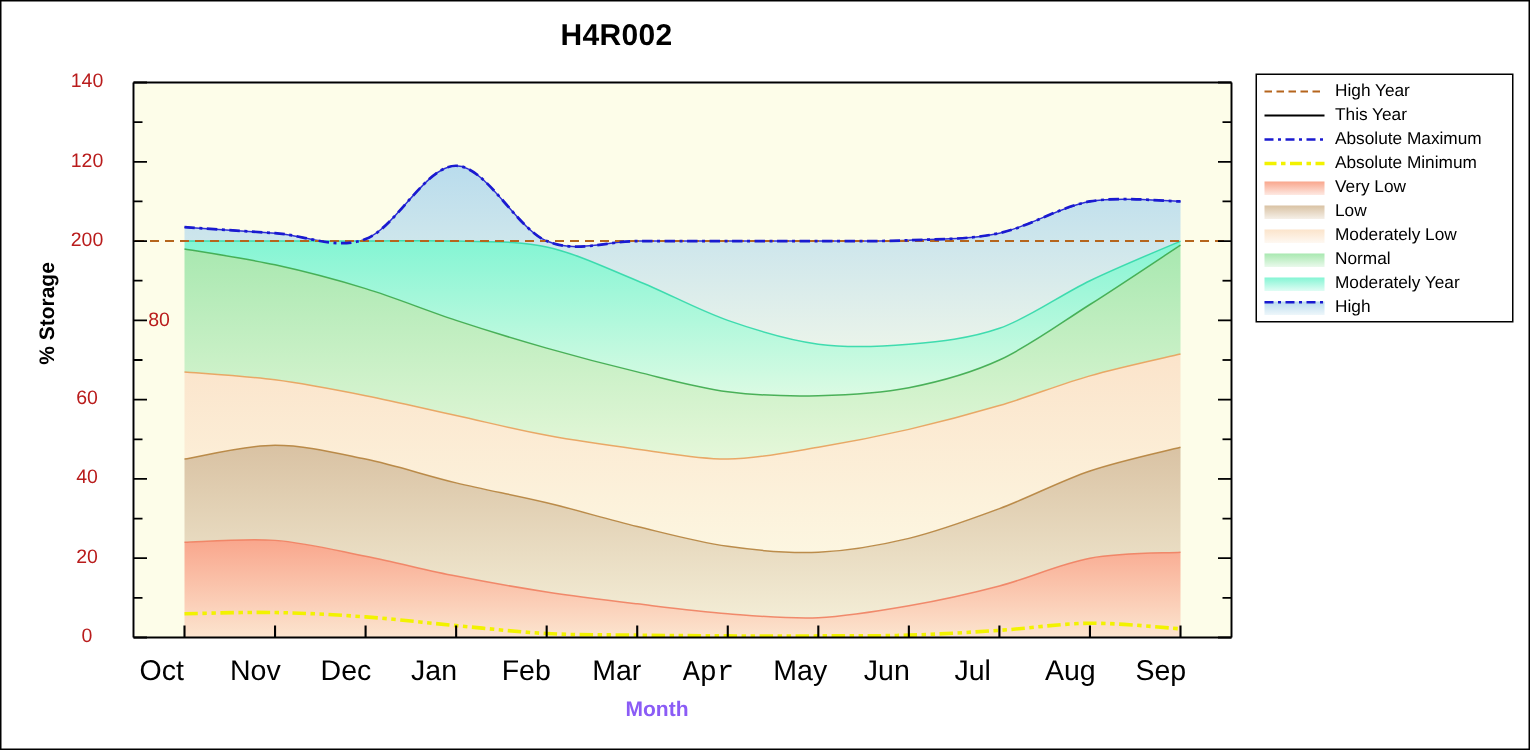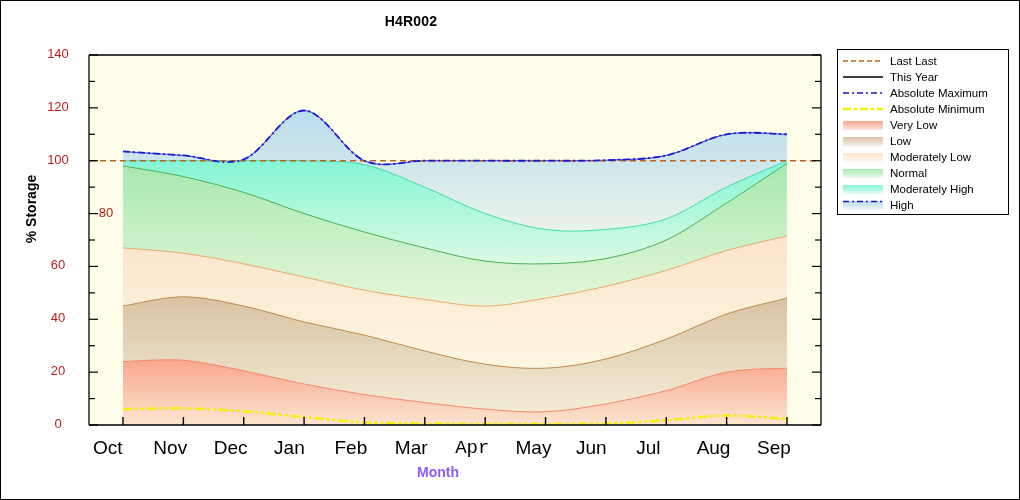--- a/index.html
+++ b/index.html
@@ -10,21 +10,21 @@
     overflow:hidden;
   }
   #frame{
     position:absolute;left:0;top:0;width:1018px;height:498px;
     border:1px solid #000000;
     background:#ffffff;
   }
   #chart-title{
     position:absolute;left:0;top:12px;width:820px;
     text-align:center;
-    font-size:14px;font-weight:bold;color:#000;
+    font-size:20px;font-weight:bold;color:#000;
     letter-spacing:0.2px;
   }
   #ylabel{
     position:absolute;
     left:-30px;top:200px;width:120px;
     text-align:center;
     font-size:14px;font-weight:bold;color:#000;
     transform:rotate(-90deg);
     transform-origin:center center;
   }
@@ -151,21 +151,21 @@
       <line x1="665.2727272727273" y1="424" x2="665.2727272727273" y2="416" stroke="#000" stroke-width="1.4"></line>
       <line x1="725.6363636363636" y1="424" x2="725.6363636363636" y2="416" stroke="#000" stroke-width="1.4"></line>
       <line x1="786" y1="424" x2="786" y2="416" stroke="#000" stroke-width="1.4"></line>
     </svg>
 
   <div id="legend">
       <div class="leg-row">
         <span class="leg-key"><svg width="42" height="14">
             <line x1="1" y1="7" x2="41" y2="7" stroke="#b5651d" stroke-width="1.4" stroke-dasharray="5,3"></line>
           </svg></span>
-        <span class="leg-text">Last Last</span>
+        <span class="leg-text">High Year</span>
       </div>
       <div class="leg-row">
         <span class="leg-key"><svg width="42" height="14">
             <line x1="1" y1="7" x2="41" y2="7" stroke="#000000" stroke-width="1.4"></line>
           </svg></span>
         <span class="leg-text">This Year</span>
       </div>
       <div class="leg-row">
         <span class="leg-key"><svg width="42" height="14">
             <line x1="1" y1="7" x2="41" y2="7" stroke="#1a1ad0" stroke-width="1.6" stroke-dasharray="6,3,2,3"></line>
@@ -234,21 +234,21 @@
         <span class="leg-key"><svg width="42" height="14">
             <defs>
               <linearGradient id="lg8" x1="0" y1="0" x2="0" y2="1">
                 <stop offset="0%" stop-color="#84f5d4" stop-opacity="1"></stop>
                 <stop offset="100%" stop-color="#84f5d4" stop-opacity="0.25"></stop>
               </linearGradient>
             </defs>
             <rect x="1" y="3" width="40" height="9" fill="url(#lg8)"></rect>
             <line x1="1" y1="7" x2="41" y2="7" stroke="none"></line>
           </svg></span>
-        <span class="leg-text">Moderately High</span>
+        <span class="leg-text">Moderately Year</span>
       </div>
       <div class="leg-row">
         <span class="leg-key"><svg width="42" height="14">
             <defs>
               <linearGradient id="lg9" x1="0" y1="0" x2="0" y2="1">
                 <stop offset="0%" stop-color="#b9dced" stop-opacity="1"></stop>
                 <stop offset="100%" stop-color="#b9dced" stop-opacity="0.25"></stop>
               </linearGradient>
             </defs>
             <rect x="1" y="3" width="40" height="9" fill="url(#lg9)"></rect>
@@ -257,21 +257,21 @@
           </svg></span>
         <span class="leg-text">High</span>
       </div>
     </div>
 
 <div class="ytick-label" style="left: 34px; top: 415px;">0</div>
     <div class="ytick-label" style="left: 34px; top: 362.143px;">20</div>
     <div class="ytick-label" style="left: 34px; top: 309.286px;">40</div>
     <div class="ytick-label" style="left: 34px; top: 256.429px;">60</div>
     <div class="ytick-label" style="left: 34px; top: 203.571px; margin-left: 48px;">80</div>
-    <div class="ytick-label" style="left: 34px; top: 150.714px;">100</div>
+    <div class="ytick-label" style="left: 34px; top: 150.714px;">200</div>
     <div class="ytick-label" style="left: 34px; top: 97.8571px;">120</div>
     <div class="ytick-label" style="left: 34px; top: 45px;">140</div>
     <div class="xtick-label" style="left: 92px; top: 436px;">Oct</div>
     <div class="xtick-label" style="left: 152.364px; top: 436px;">Nov</div>
     <div class="xtick-label" style="left: 212.727px; top: 436px;">Dec</div>
     <div class="xtick-label" style="left: 273.091px; top: 436px;">Jan</div>
     <div class="xtick-label" style="left: 333.455px; top: 436px;">Feb</div>
     <div class="xtick-label" style="left: 393.818px; top: 436px;">Mar</div>
     <div class="xtick-label" style="left: 454.182px; top: 436px; font-family: Liberation Mono, monospace;">Apr</div>
     <div class="xtick-label" style="left: 514.545px; top: 436px;">May</div>

